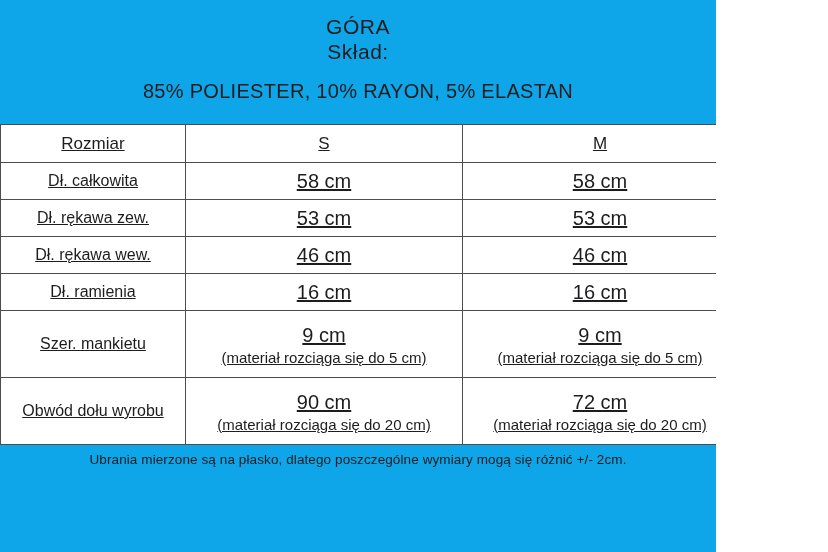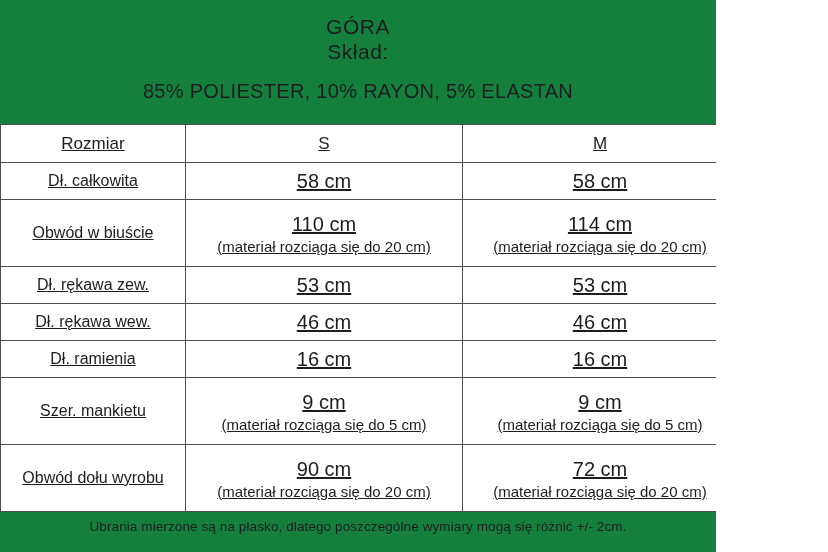--- a/index.html
+++ b/index.html
@@ -6,21 +6,21 @@
     margin: 0;
     padding: 0;
     background: #ffffff;
     font-family: "Liberation Sans", sans-serif;
     color: #1d1d1f;
   }
   .page {
     position: relative;
     width: 716px;
     height: 552px;
-    background: #15803d;
+    background: #0ea5e9;
     overflow: hidden;
   }
   .header {
     padding-top: 14px;
     text-align: center;
   }
   .title {
     font-size: 21px;
     line-height: 25px;
     font-weight: 500;
@@ -114,31 +114,20 @@
     <tbody>
       <tr class="simple">
         <td class="label-cell">Dł. całkowita</td>
         <td>
             <div class="value">58 cm</div>
           </td>
         <td>
             <div class="value">58 cm</div>
           </td>
       </tr>
-      <tr class="tall">
-        <td class="label-cell">Obwód w biuście</td>
-        <td>
-          <div class="value">110 cm</div>
-          <div class="note">(materiał rozciąga się do 20 cm)</div>
-        </td>
-        <td>
-          <div class="value">114 cm</div>
-          <div class="note">(materiał rozciąga się do 20 cm)</div>
-        </td>
-      </tr>
       <tr class="simple">
         <td class="label-cell">Dł. rękawa zew.</td>
         <td>
             <div class="value">53 cm</div>
           </td>
         <td>
             <div class="value">53 cm</div>
           </td>
       </tr>
       <tr class="simple">

